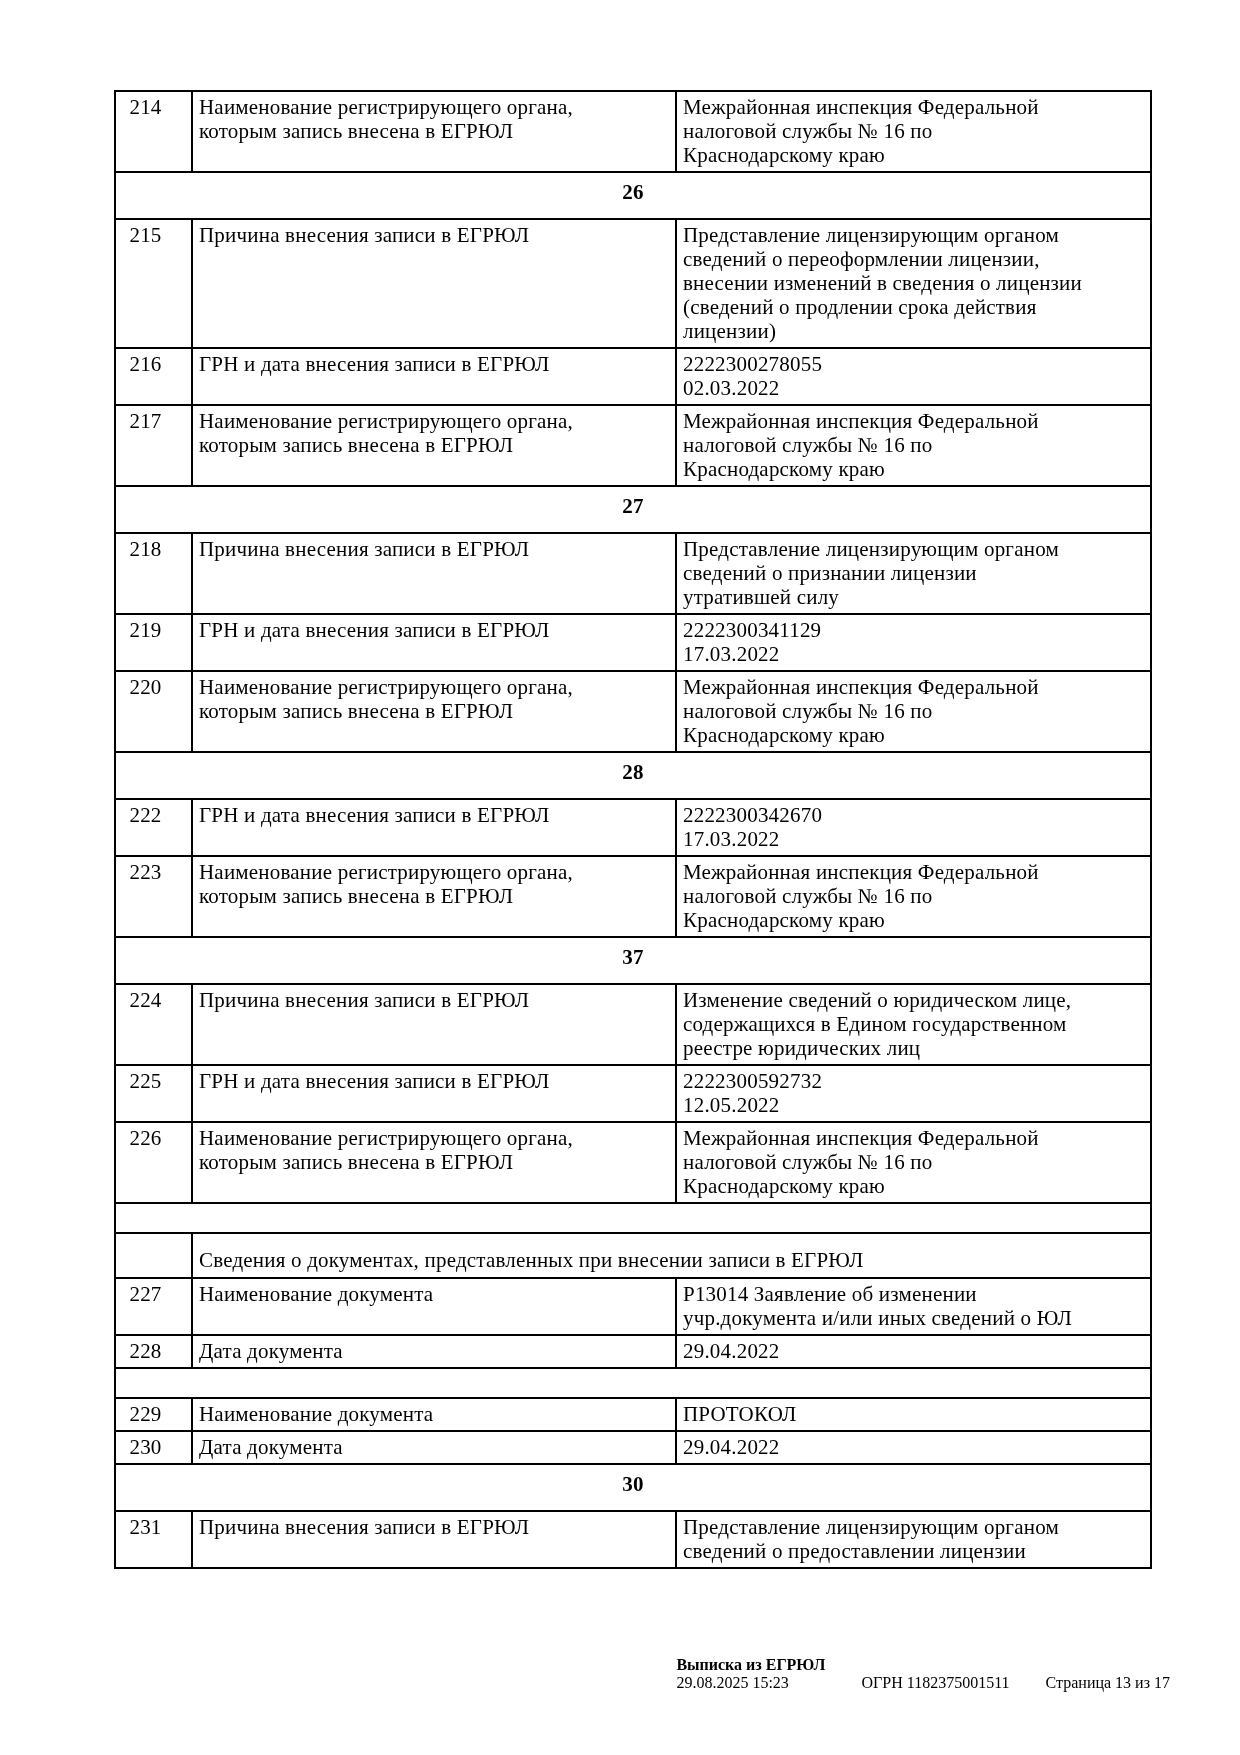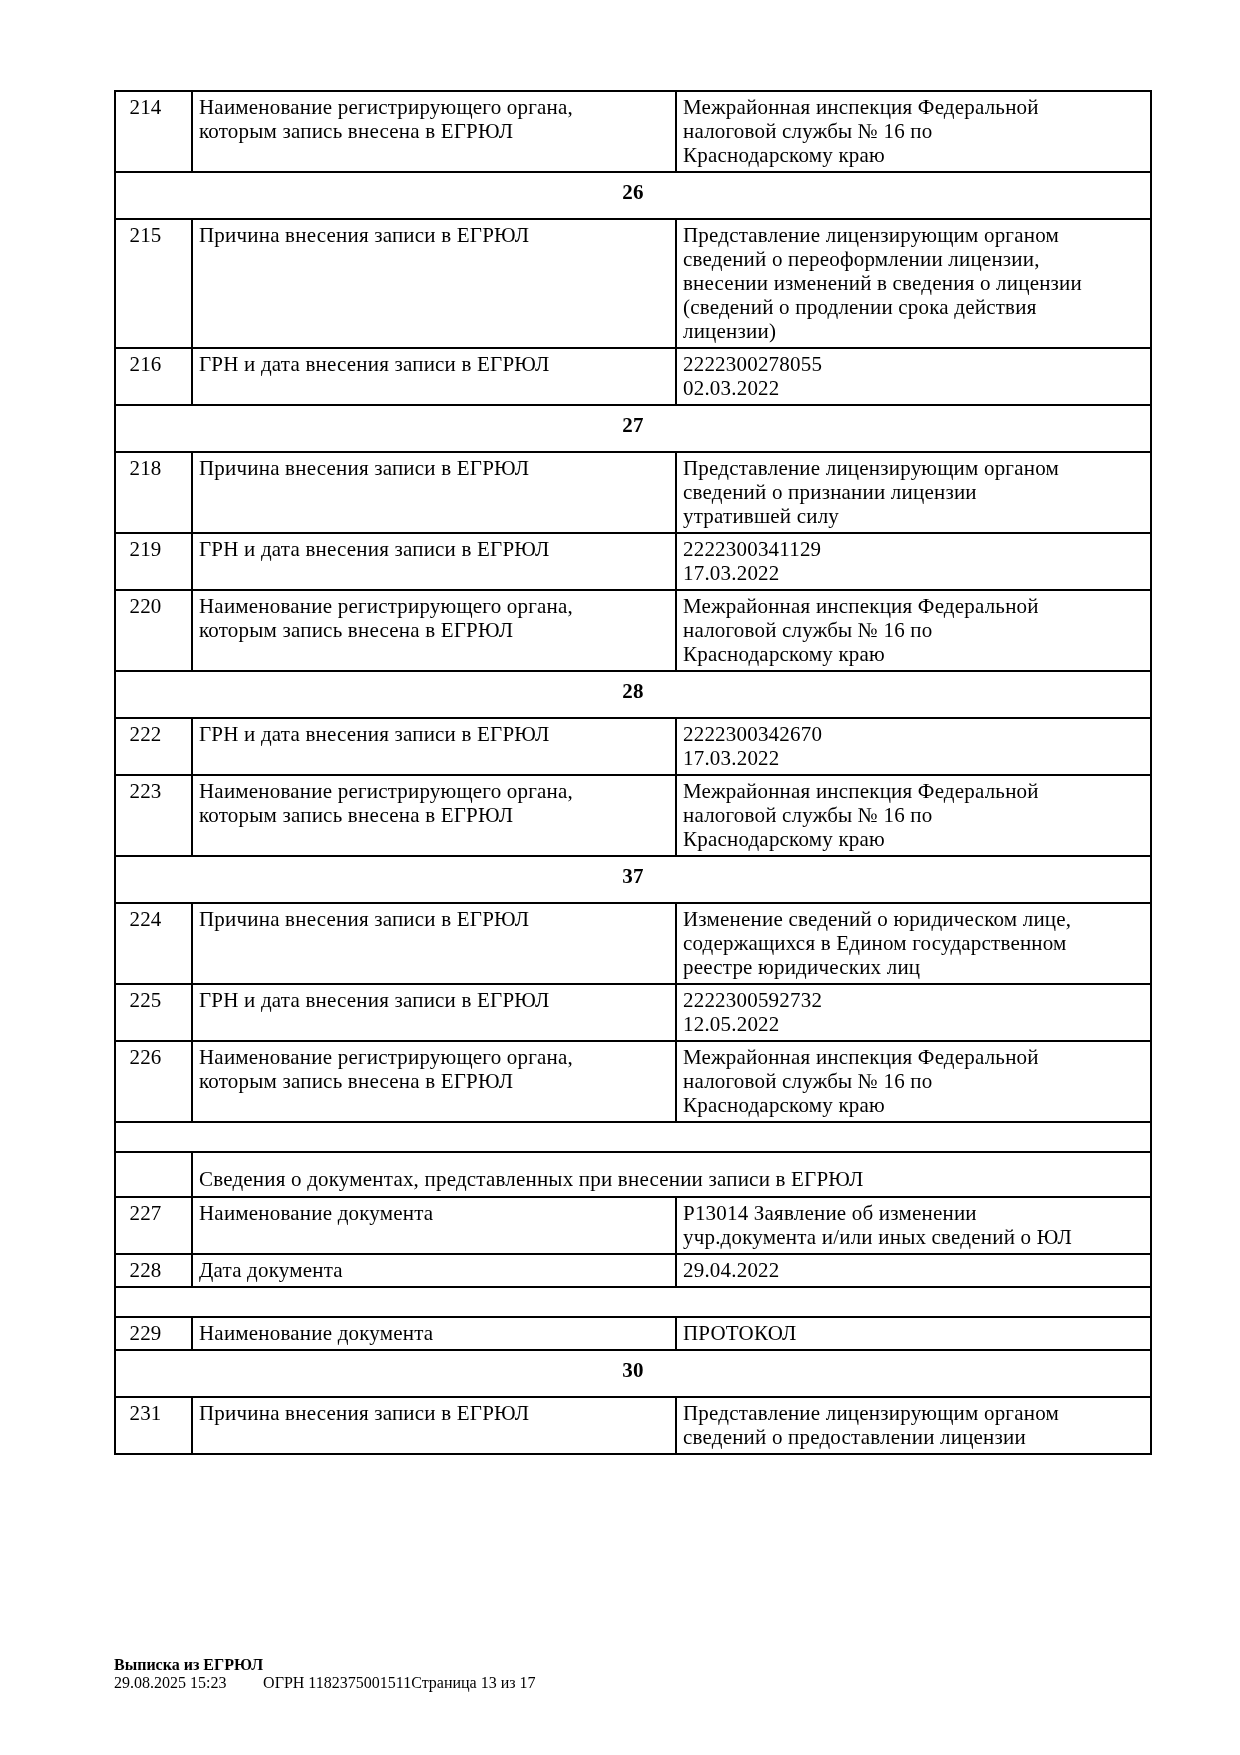--- a/index.html
+++ b/index.html
@@ -50,24 +50,25 @@
   td.cell-subheader {
     padding-top: 14px;
     padding-bottom: 5px;
   }
   .footer {
     position: absolute;
     left: 114px;
     top: 1656px;
     width: 1056px;
     display: flex;
-    justify-content: flex-start;
+    justify-content: flex-end;
     align-items: flex-end;
     font-size: 16px;
     line-height: 18px;
+    gap: 36px;
   }
   .footer .f-title { font-weight: bold; }
   .footer .f-center { text-align: center; }
   .footer .f-right { text-align: right; }
 </style>
 </head>
 <body>
 
 <table class="doc-table">
   <colgroup>
@@ -96,20 +97,28 @@
 (сведений о продлении срока действия
 лицензии)</td>
       </tr>
       <tr>
         <td class="cell-num">216</td>
         <td class="cell-label">ГРН и дата внесения записи в ЕГРЮЛ</td>
         <td class="cell-value">2222300278055
 02.03.2022</td>
       </tr>
       <tr>
+        <td class="cell-num">217</td>
+        <td class="cell-label">Наименование регистрирующего органа,
+которым запись внесена в ЕГРЮЛ</td>
+        <td class="cell-value">Межрайонная инспекция Федеральной
+налоговой службы № 16 по
+Краснодарскому краю</td>
+      </tr>
+      <tr>
         <td class="cell-section" colspan="3">27</td>
       </tr>
       <tr>
         <td class="cell-num">218</td>
         <td class="cell-label">Причина внесения записи в ЕГРЮЛ</td>
         <td class="cell-value">Представление лицензирующим органом
 сведений о признании лицензии
 утратившей силу</td>
       </tr>
       <tr>
@@ -185,20 +194,25 @@
         <td class="cell-label">Дата документа</td>
         <td class="cell-value">29.04.2022</td>
       </tr>
       <tr>
         <td class="cell-spacer" colspan="3"></td>
       </tr>
       <tr>
         <td class="cell-num">229</td>
         <td class="cell-label">Наименование документа</td>
         <td class="cell-value">ПРОТОКОЛ</td>
+      </tr>
+      <tr>
+        <td class="cell-num">230</td>
+        <td class="cell-label">Дата документа</td>
+        <td class="cell-value">29.04.2022</td>
       </tr>
       <tr>
         <td class="cell-section" colspan="3">30</td>
       </tr>
       <tr>
         <td class="cell-num">231</td>
         <td class="cell-label">Причина внесения записи в ЕГРЮЛ</td>
         <td class="cell-value">Представление лицензирующим органом
 сведений о предоставлении лицензии</td>
       </tr>

